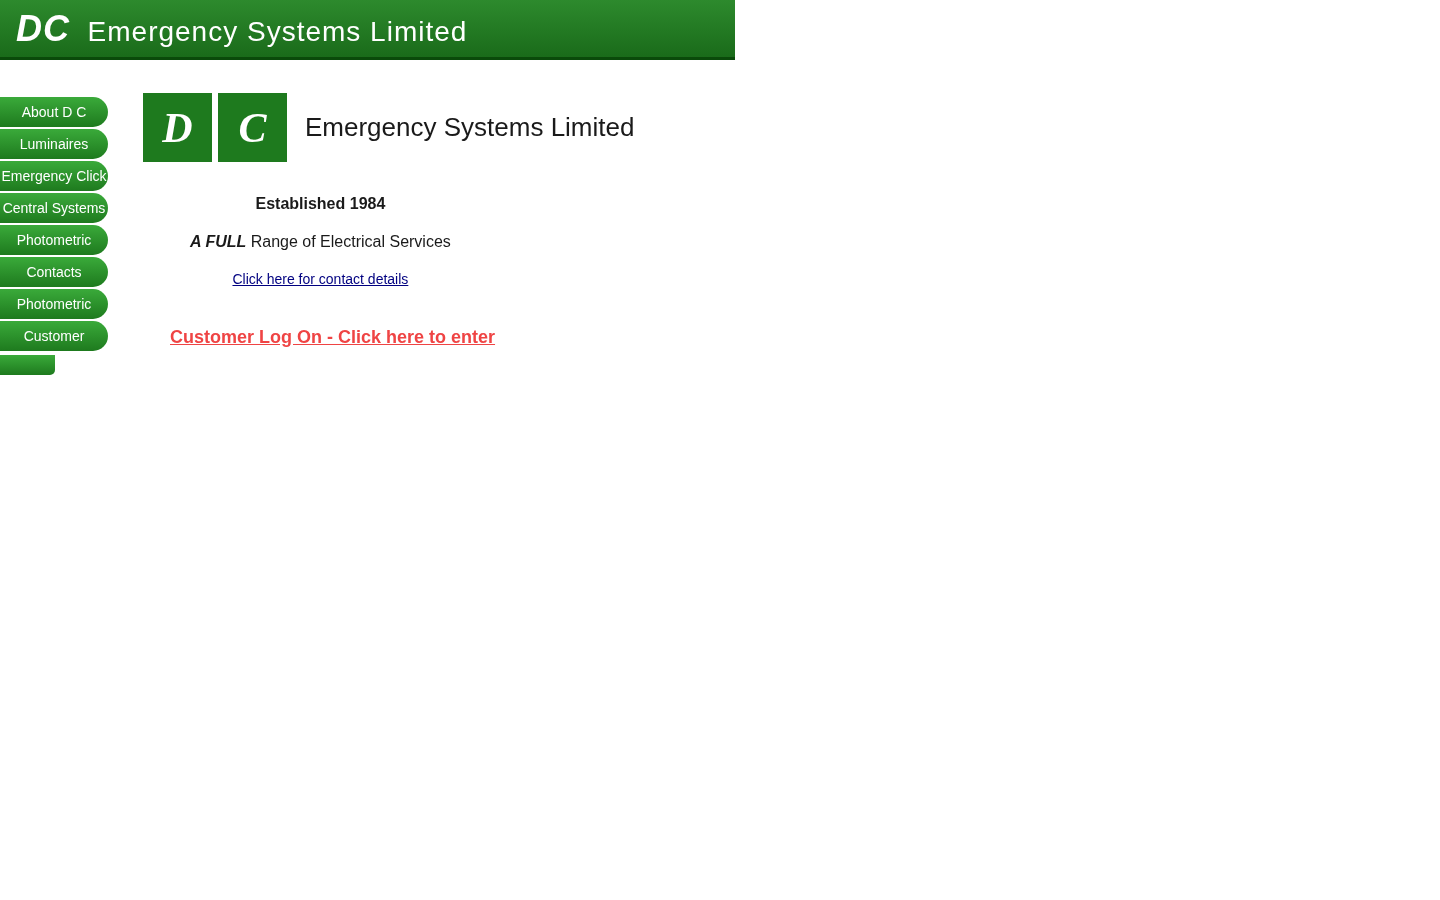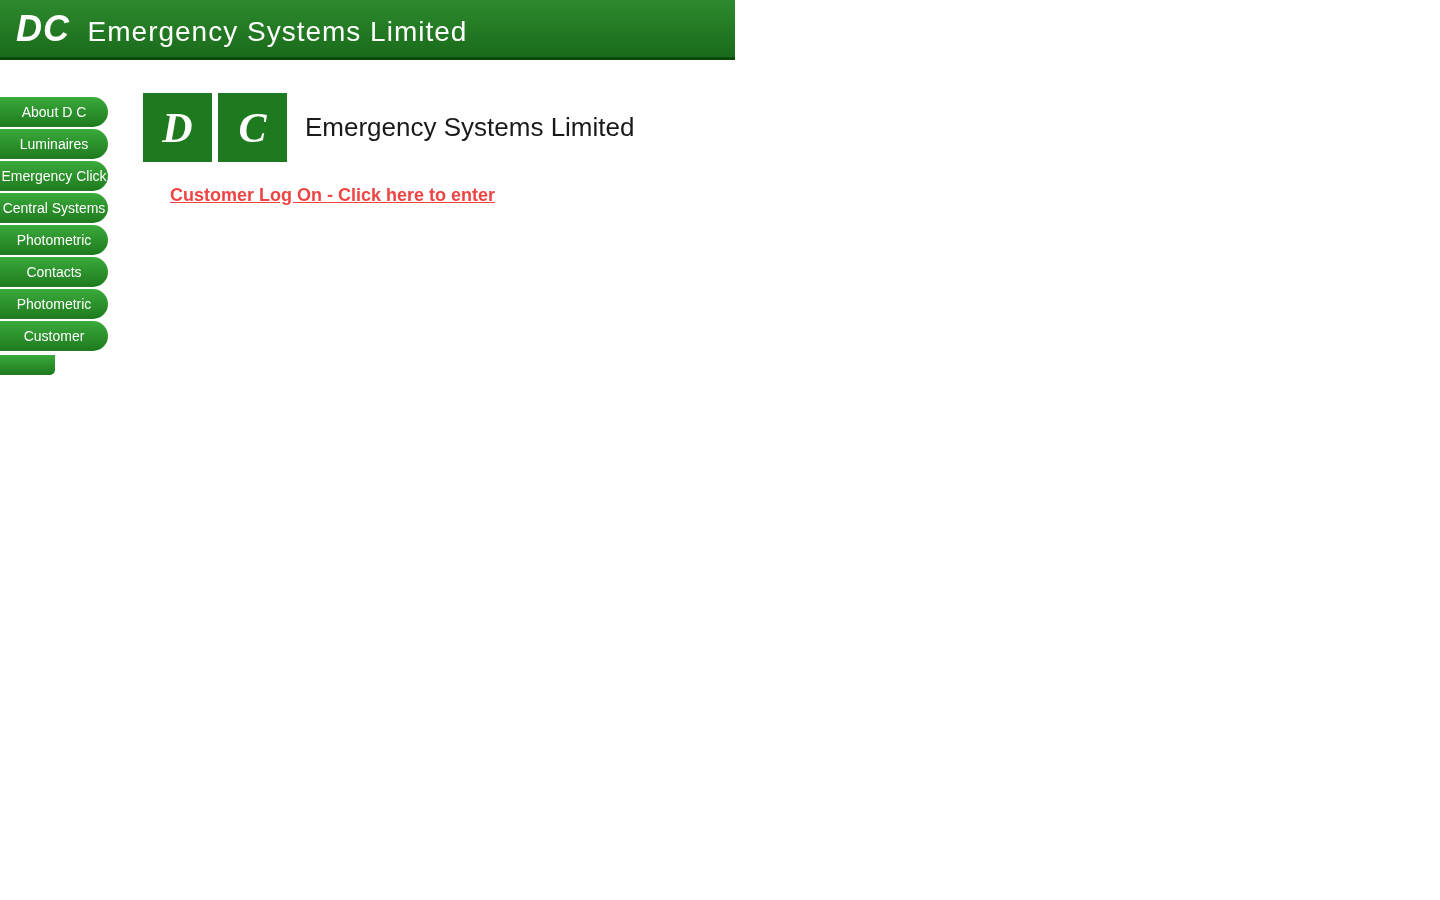--- a/index.html
+++ b/index.html
@@ -218,17 +218,24 @@
         <div class="dc-box dc-box-d">
           <span class="dc-letter">D</span>
         </div>
         <div class="dc-box dc-box-c">
           <span class="dc-letter">C</span>
         </div>
       </div>
       <span class="company-name-text">Emergency Systems Limited</span>
     </div>
 
+    <div class="content-block">
+      <p class="established">Established 1984</p>
+      <p class="tagline">
+        <em>A FULL</em><span> Range of Electrical Services</span>
+      </p>
+      <a class="contact-link">Click here for contact details</a>
+    </div>
 
     <a class="customer-login">Customer Log On - Click here to enter</a>
 
   </div>
 </div>
 
 </body></html>

